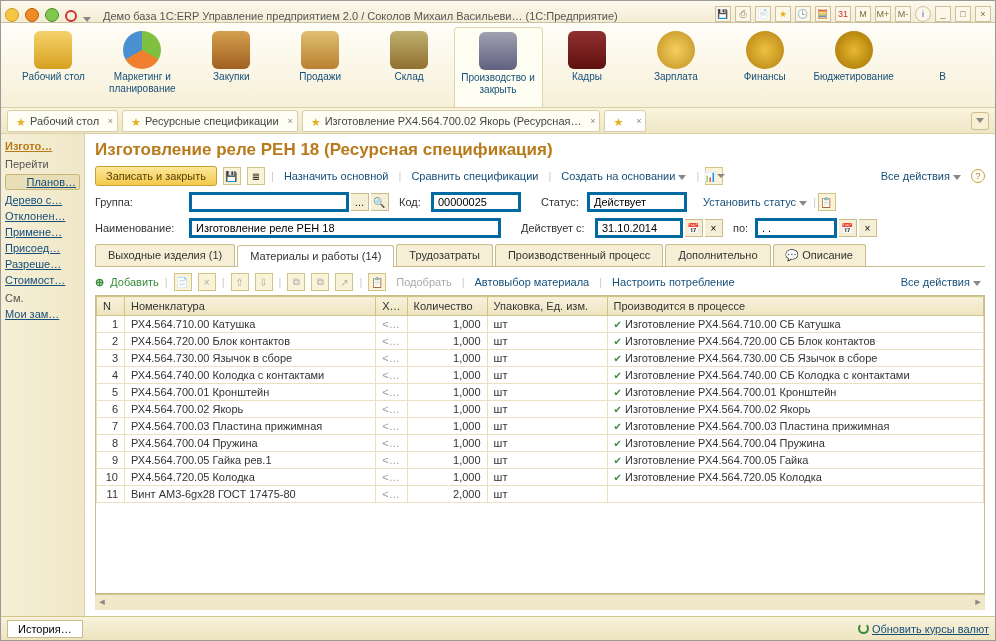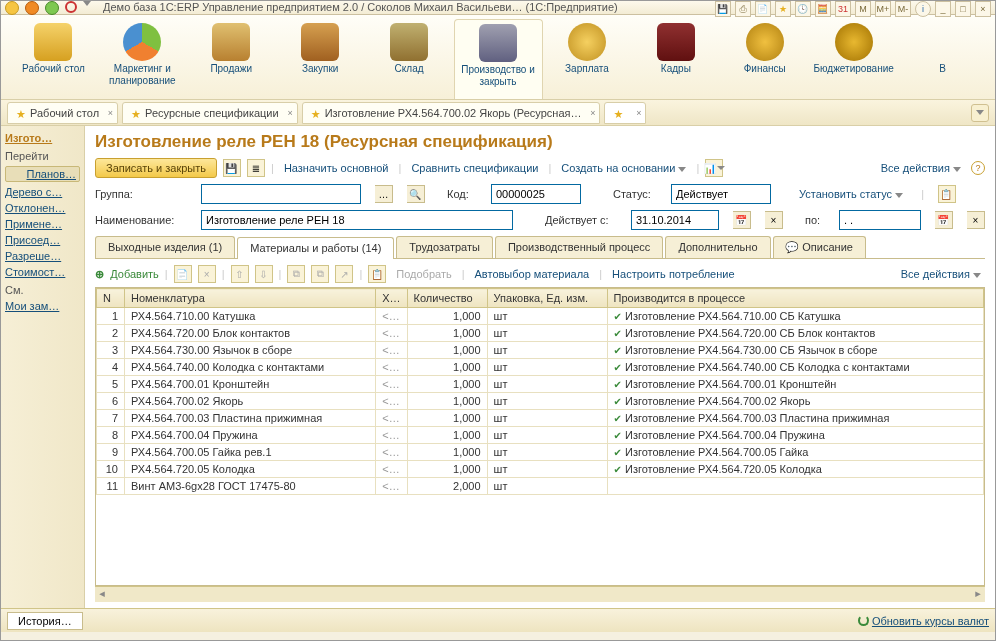--- a/index.html
+++ b/index.html
@@ -1,19 +1,19 @@
 <!DOCTYPE html>
 <html><head>
 <meta charset="utf-8">
 <style>
 * { box-sizing: border-box; margin: 0; padding: 0; }
 body { font-family: Arial, sans-serif; font-size: 11px; background: #f5f0e0; width: 996px; height: 641px; overflow: hidden; border: 1px solid #999; }
 
 
-.titlebar { height: 14px; background: linear-gradient(#fdf9ec,#f3ecd4); border-bottom: 1px solid #ccc0a0; display: flex; align-items: flex-start; padding: 0 4px; gap: 6px; }
+.titlebar { height: 22px; background: linear-gradient(#fdf9ec,#f3ecd4); border-bottom: 1px solid #ccc0a0; display: flex; align-items: flex-end; padding: 0 4px; gap: 6px; }
 .titlebar .tb-icon { width: 14px; height: 14px; border-radius: 50%; display: inline-block; }
 .titlebar .app-title { flex: 1; color: #555; font-size: 11px; padding-left: 6px; }
 .titlebar .tb-right { display: flex; gap: 4px; align-items: center; }
 .tb-btn { width: 16px; height: 16px; border: 1px solid #ccc0a0; background: #fcf7e8; display: inline-flex; align-items: center; justify-content: center; font-size: 9px; color: #7a6a3a; cursor: pointer; }
 .yellow-dot{background:#f6c542;border:1px solid #c89a20;}
 .orange-dot{background:#f08a24;border:1px solid #b85c0c;}
 .green-dot{background:#7ec850;border:1px solid #4b8a2a;}
 .red-circ{width:12px;height:12px;border:2px solid #c33;border-radius:50%;}
 .down-tri{width:0;height:0;border-left:4px solid transparent;border-right:4px solid transparent;border-top:5px solid #888;}
 
@@ -55,23 +55,23 @@
 .page-title { color: #b87a1a; font-size: 17px; font-weight: bold; margin-bottom: 6px; }
 
 .action-bar { display: flex; align-items: center; gap: 6px; margin-bottom: 6px; flex-wrap: wrap; }
 .btn-primary { background: linear-gradient(#fde79a,#f3c94a); border: 1px solid #c8a030; padding: 3px 10px; border-radius: 3px; font-weight: normal; color: #5a4408; cursor: pointer; }
 .btn-flat { color: #164f7a; cursor: pointer; padding: 2px 4px; }
 .sep { color: #ccc; }
 .icon-btn { width: 18px; height: 18px; border: 1px solid #d0c488; background: #faf3d8; display: inline-flex; align-items: center; justify-content: center; font-size: 10px; cursor: pointer; }
 .actions-right { margin-left: auto; display: flex; align-items: center; gap: 6px; }
 .q-circle { width: 14px; height: 14px; border-radius: 50%; border: 1px solid #c8a030; color: #b87a1a; font-size: 9px; display: inline-flex; align-items: center; justify-content: center; }
 
-.form-row { display: flex; align-items: center; gap: 14px; margin-bottom: 6px; }
+.form-row { display: flex; align-items: center; gap: 2px; margin-bottom: 6px; }
 .form-label { color: #333; min-width: 92px; }
-.form-input { border: 1px solid #0369a1; height: 20px; padding: 0 4px; font-size: 11px; background: #fff; }
+.form-input { border: 3px solid #0369a1; height: 20px; padding: 0 4px; font-size: 11px; background: #fff; }
 .input-btn { width: 18px; height: 18px; border: 1px solid #c8bc8c; border-left: none; background: #f6efd6; font-size: 10px; display: inline-flex; align-items: center; justify-content: center; cursor: pointer; }
 
 
 .inner-tabs { display: flex; border-bottom: 1px solid #c8bc8c; margin-bottom: 2px; }
 .itab { padding: 4px 12px; border: 1px solid #c8bc8c; border-bottom: none; background: #f6efd6; margin-right: 2px; border-radius: 3px 3px 0 0; color: #333; cursor: pointer; }
 .itab.active { background: #fff; position: relative; top: 1px; }
 
 
 .tbl-toolbar { display: flex; align-items: center; gap: 6px; padding: 4px 0; }
 .tbl-toolbar .add { color: #3a8a3a; cursor: pointer; }
@@ -126,42 +126,42 @@
 <div class="main-toolbar" id="main-toolbar">
     <div class="mt-item">
       <div class="mt-icon ic-desk"></div>
       <div class="mt-label">Рабочий стол</div>
     </div>
     <div class="mt-item">
       <div class="mt-icon ic-pie"></div>
       <div class="mt-label">Маркетинг и планирование</div>
     </div>
     <div class="mt-item">
+      <div class="mt-icon ic-boxes"></div>
+      <div class="mt-label">Закупки</div>
+    </div>
+    <div class="mt-item">
       <div class="mt-icon ic-truck"></div>
       <div class="mt-label">Продажи</div>
-    </div>
-    <div class="mt-item">
-      <div class="mt-icon ic-boxes"></div>
-      <div class="mt-label">Закупки</div>
     </div>
     <div class="mt-item">
       <div class="mt-icon ic-racks"></div>
       <div class="mt-label">Склад</div>
     </div>
     <div class="mt-item active">
       <div class="mt-icon ic-factory"></div>
       <div class="mt-label">Производство и закрыть</div>
     </div>
     <div class="mt-item">
+      <div class="mt-icon ic-book"></div>
+      <div class="mt-label">Кадры</div>
+    </div>
+    <div class="mt-item">
       <div class="mt-icon ic-coins"></div>
       <div class="mt-label">Зарплата</div>
-    </div>
-    <div class="mt-item">
-      <div class="mt-icon ic-book"></div>
-      <div class="mt-label">Кадры</div>
     </div>
     <div class="mt-item">
       <div class="mt-icon ic-fin"></div>
       <div class="mt-label">Финансы</div>
     </div>
     <div class="mt-item">
       <div class="mt-icon ic-budget"></div>
       <div class="mt-label">Бюджетирование</div>
     </div>
     <div class="mt-item">

